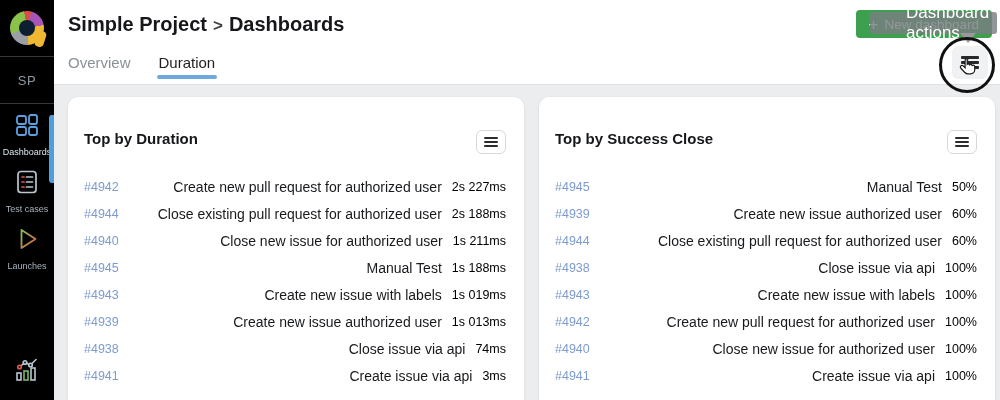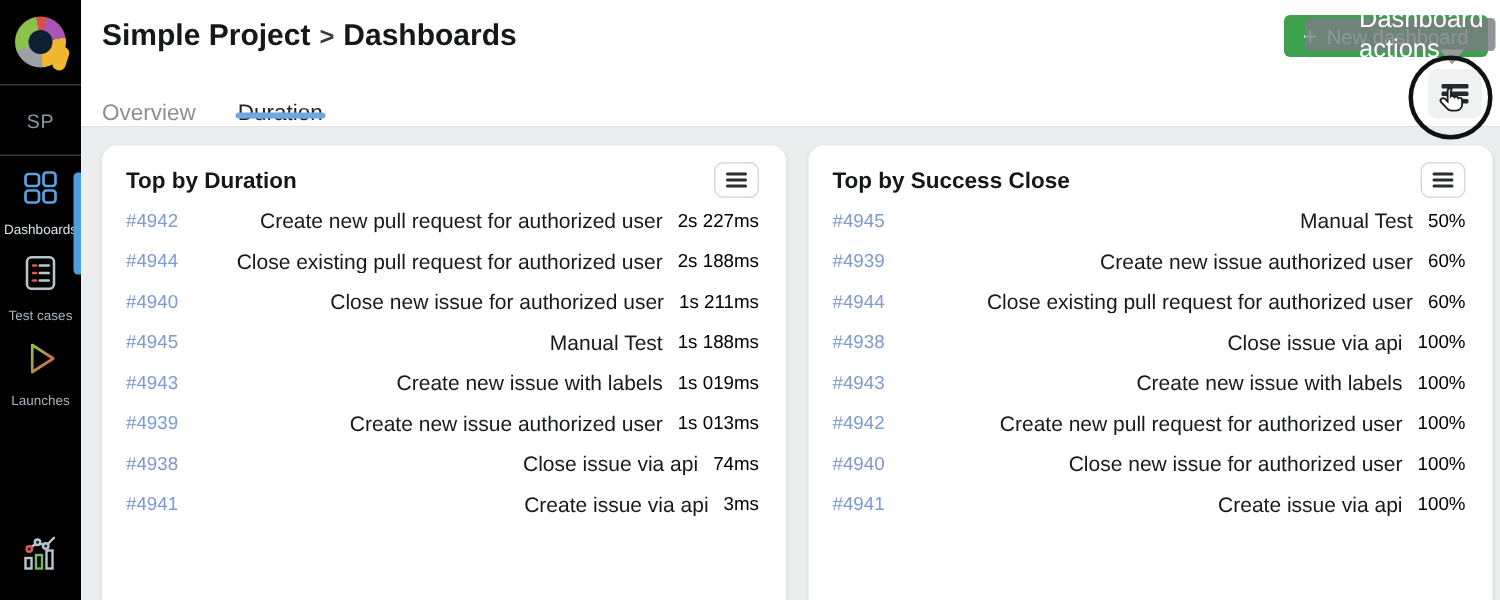--- a/index.html
+++ b/index.html
@@ -31,21 +31,21 @@
     display:flex; justify-content:center; }
 
   
   .main { position:absolute; left:54px; top:0; width:946px; height:400px; }
   .header { position:relative; height:85px; background:#ffffff;
     border-bottom:1px solid #dfe1e4; }
   .breadcrumb { position:absolute; left:14px; top:13px; font-size:20px; font-weight:700;
     color:#15171a; }
   .crumb-sep { font-weight:600; font-size:17px; color:#3c3f43; margin:0 6px; }
   .tabs { position:absolute; left:14px; bottom:0; display:flex; gap:28px; }
-  .tab { position:relative; font-size:15px; color:#8b9096; cursor:pointer; }
+  .tab { position:relative; font-size:15px; color:#8b9096; padding-bottom:13px; cursor:pointer; }
   .tab.active { color:#1d2023; }
   .tab.active::after { content:""; position:absolute; left:-2px; right:-2px; bottom:5px;
     height:4px; border-radius:2px; background:#6fa8dc; }
 
   
   .btn-new { position:absolute; top:10px; right:8px; height:28px; padding:0 13px;
     display:flex; align-items:center; gap:6px; background:#3da04f; color:#ffffff;
     font-size:13.5px; border:none; border-radius:4px; cursor:pointer; z-index:1; }
   .btn-new .plus { font-size:17px; font-weight:400; line-height:1; }
   .tooltip { position:absolute; top:12px; right:3px; width:127px; height:22px;
@@ -60,28 +60,28 @@
   .btn-dash-menu span { display:block; width:18px; height:2.4px; background:#26282a;
     border-radius:1px; }
   .annot-circle { position:absolute; top:37px; right:5px; width:56px; height:56px;
     border:3px solid #111111; border-radius:50%; z-index:4; pointer-events:none; }
   .cursor-hand { position:absolute; top:57px; right:21px; z-index:5; pointer-events:none; }
 
   
   .content { position:absolute; top:97px; left:14px; display:flex; gap:15px; }
   .card { width:456px; height:320px; background:#ffffff; border-radius:10px;
     box-shadow:0 1px 3px rgba(0,0,0,0.10); padding:10px 18px 0 16px; }
-  .card-header { display:flex; align-items:center; justify-content:space-between; height:26px; }
+  .card-header { display:flex; justify-content:space-between; height:26px;margin-top:23px; }
   .card-title { font-size:15px; font-weight:700; color:#15171a; }
   .btn-widget-menu { width:30px; height:24px; background:#ffffff; border:1px solid #d6d9dc;
     border-radius:6px; display:flex; flex-direction:column; align-items:center;
     justify-content:center; gap:2.4px; cursor:pointer; }
   .btn-widget-menu span { display:block; width:14px; height:1.9px; background:#2a2c2e;
     border-radius:1px; }
-  .rows { }
+  .rows { margin-top:17px; }
   .row { display:flex; align-items:center; height:27px; }
   .row-id { width:40px; flex-shrink:0; font-size:12.5px; color:#7d9bd0; cursor:pointer; }
   .row-name { flex:1; margin-left:6px; font-size:14px; color:#17191c; white-space:nowrap;
     overflow:hidden; text-overflow:ellipsis;text-align:right; }
   .row-value { margin-left:10px; font-size:12.5px; color:#000000; white-space:nowrap; }
 </style>
 </head>
 <body>
 
 <div class="sidebar">

